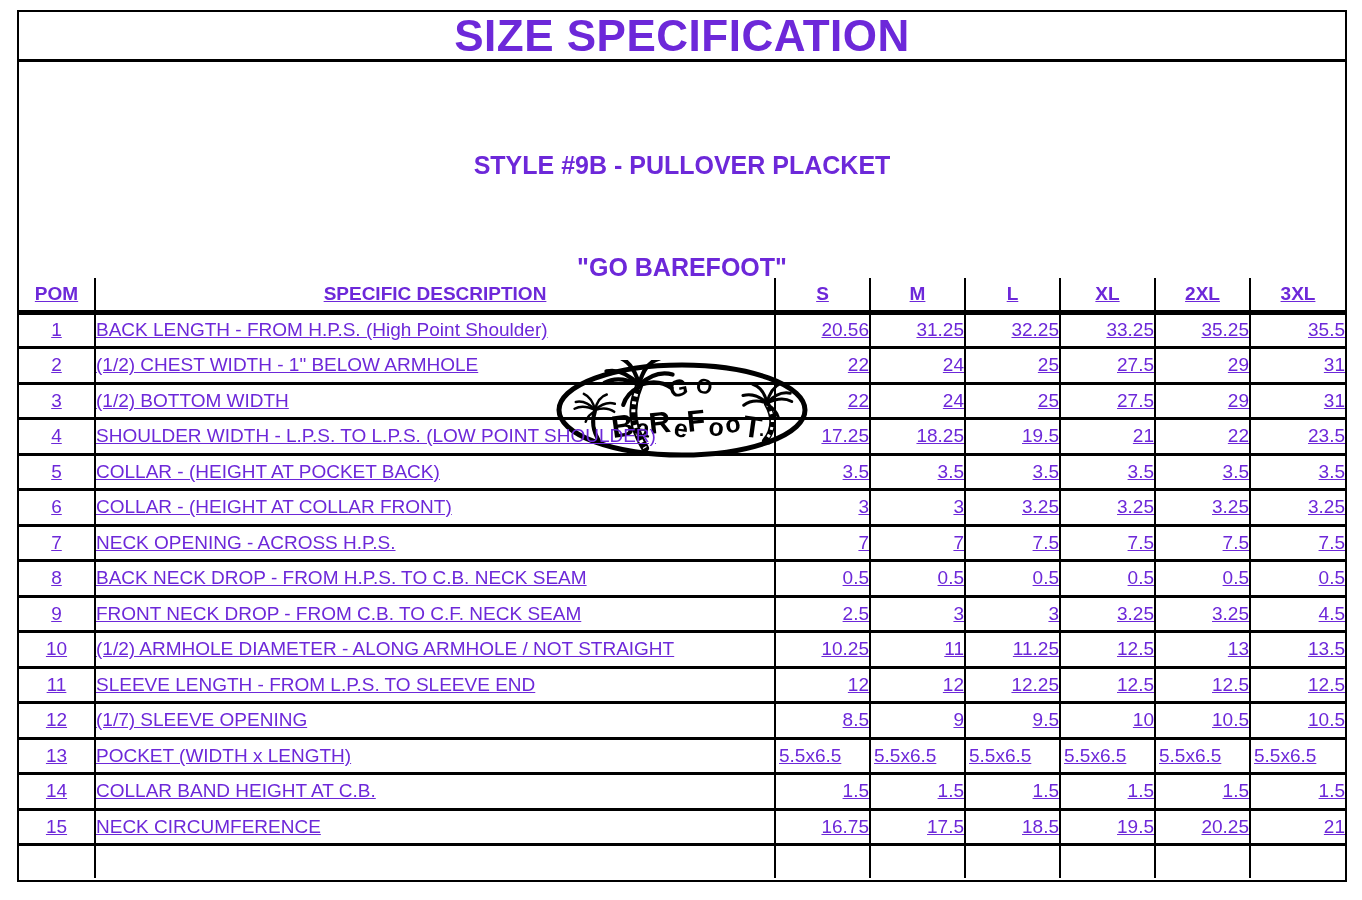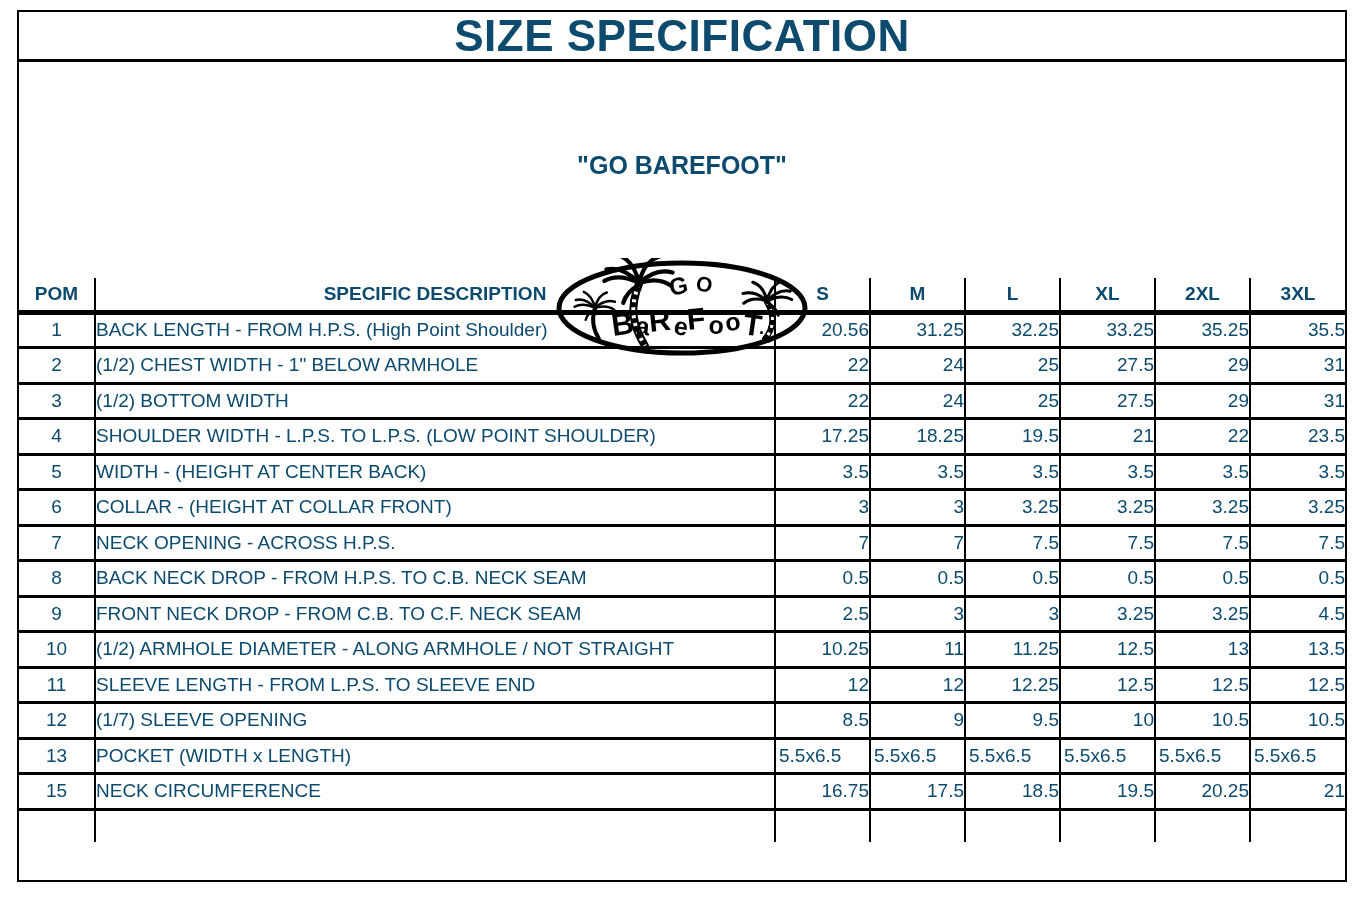--- a/index.html
+++ b/index.html
@@ -1,21 +1,21 @@
 <!DOCTYPE html>
 <html><head>
 <meta charset="utf-8">
 <style>
   * { margin:0; padding:0; box-sizing:border-box; }
   html,body { background:#ffffff; }
   .page {
     position:relative;
     width:1362px; height:900px;
     background:#ffffff;
-    color:#0c4a6e;
+    color:#6d28d9;
     font-family:"Liberation Sans", sans-serif;
     overflow:hidden;
   }
   .doc {
     position:absolute;
     left:17px; top:10px;
     width:1330px; height:872px;
     border:2px solid #000;
     display:flex;
     flex-direction:column;
@@ -43,20 +43,21 @@
     font-weight:bold;
     white-space:pre-wrap;
   }
   .logo-wrap { margin-top:8px; }
   .logo-wrap svg { display:block; margin:0 auto; }
 
   table.spec {
     width:100%;
     border-collapse:collapse;
     table-layout:fixed;
+    text-decoration:underline;
   }
   table.spec th, table.spec td {
     border-left:2px solid #000;
     border-right:2px solid #000;
     border-top:3px solid #000;
     border-bottom:3px solid #000;
     font-size:19px;
     white-space:nowrap;
     overflow:hidden;
     vertical-align:middle;
@@ -78,20 +79,21 @@
 </head>
 <body>
 
 <div class="page" data-name="size-specification-document">
   <div class="doc" data-name="document-border">
 
     <div class="title-box" data-name="page-title">SIZE SPECIFICATION</div>
 
     <div class="info-section" data-name="style-info-section">
       <div class="subtitle" data-name="style-subtitle">
+        <div data-name="style-name">STYLE #9B - PULLOVER PLACKET</div>
         <div data-name="brand-name">"GO BAREFOOT"</div>
       </div>
 
       <div class="logo-wrap" data-name="go-barefoot-logo">
         <svg width="258" height="100" viewBox="0 0 258 100" xmlns="http://www.w3.org/2000/svg" data-name="logo-graphic">
           <defs>
             <g id="fronds" stroke="#000" fill="none" stroke-linecap="round" stroke-width="4">
               <path d="M0,0 C-12,-6 -24,-7 -33,-2"></path>
               <path d="M0,0 C-10,-11 -21,-15 -31,-13"></path>
               <path d="M0,0 C-3,-13 -9,-22 -18,-26"></path>
@@ -200,21 +202,21 @@
             <td class="cell-desc" data-name="description-cell">SHOULDER WIDTH - L.P.S. TO L.P.S. (LOW POINT SHOULDER)</td>
             <td class="cell-val" data-name="size-value-cell">17.25</td>
             <td class="cell-val" data-name="size-value-cell">18.25</td>
             <td class="cell-val" data-name="size-value-cell">19.5</td>
             <td class="cell-val" data-name="size-value-cell">21</td>
             <td class="cell-val" data-name="size-value-cell">22</td>
             <td class="cell-val" data-name="size-value-cell">23.5</td>
           </tr>
           <tr data-name="table-row">
             <td class="cell-pom" data-name="pom-cell">5</td>
-            <td class="cell-desc" data-name="description-cell">WIDTH - (HEIGHT AT CENTER BACK)</td>
+            <td class="cell-desc" data-name="description-cell">COLLAR - (HEIGHT AT POCKET BACK)</td>
             <td class="cell-val" data-name="size-value-cell">3.5</td>
             <td class="cell-val" data-name="size-value-cell">3.5</td>
             <td class="cell-val" data-name="size-value-cell">3.5</td>
             <td class="cell-val" data-name="size-value-cell">3.5</td>
             <td class="cell-val" data-name="size-value-cell">3.5</td>
             <td class="cell-val" data-name="size-value-cell">3.5</td>
           </tr>
           <tr data-name="table-row">
             <td class="cell-pom" data-name="pom-cell">6</td>
             <td class="cell-desc" data-name="description-cell">COLLAR - (HEIGHT AT COLLAR FRONT)</td>
@@ -289,20 +291,30 @@
             <td class="cell-pom" data-name="pom-cell">13</td>
             <td class="cell-desc" data-name="description-cell">POCKET (WIDTH x LENGTH)</td>
             <td class="cell-val left" data-name="size-value-cell">5.5x6.5</td>
             <td class="cell-val left" data-name="size-value-cell">5.5x6.5</td>
             <td class="cell-val left" data-name="size-value-cell">5.5x6.5</td>
             <td class="cell-val left" data-name="size-value-cell">5.5x6.5</td>
             <td class="cell-val left" data-name="size-value-cell">5.5x6.5</td>
             <td class="cell-val left" data-name="size-value-cell">5.5x6.5</td>
           </tr>
           <tr data-name="table-row">
+            <td class="cell-pom" data-name="pom-cell">14</td>
+            <td class="cell-desc" data-name="description-cell">COLLAR BAND HEIGHT AT C.B.</td>
+            <td class="cell-val" data-name="size-value-cell">1.5</td>
+            <td class="cell-val" data-name="size-value-cell">1.5</td>
+            <td class="cell-val" data-name="size-value-cell">1.5</td>
+            <td class="cell-val" data-name="size-value-cell">1.5</td>
+            <td class="cell-val" data-name="size-value-cell">1.5</td>
+            <td class="cell-val" data-name="size-value-cell">1.5</td>
+          </tr>
+          <tr data-name="table-row">
             <td class="cell-pom" data-name="pom-cell">15</td>
             <td class="cell-desc" data-name="description-cell">NECK CIRCUMFERENCE</td>
             <td class="cell-val" data-name="size-value-cell">16.75</td>
             <td class="cell-val" data-name="size-value-cell">17.5</td>
             <td class="cell-val" data-name="size-value-cell">18.5</td>
             <td class="cell-val" data-name="size-value-cell">19.5</td>
             <td class="cell-val" data-name="size-value-cell">20.25</td>
             <td class="cell-val" data-name="size-value-cell">21</td>
           </tr>
           <tr data-name="empty-row">

